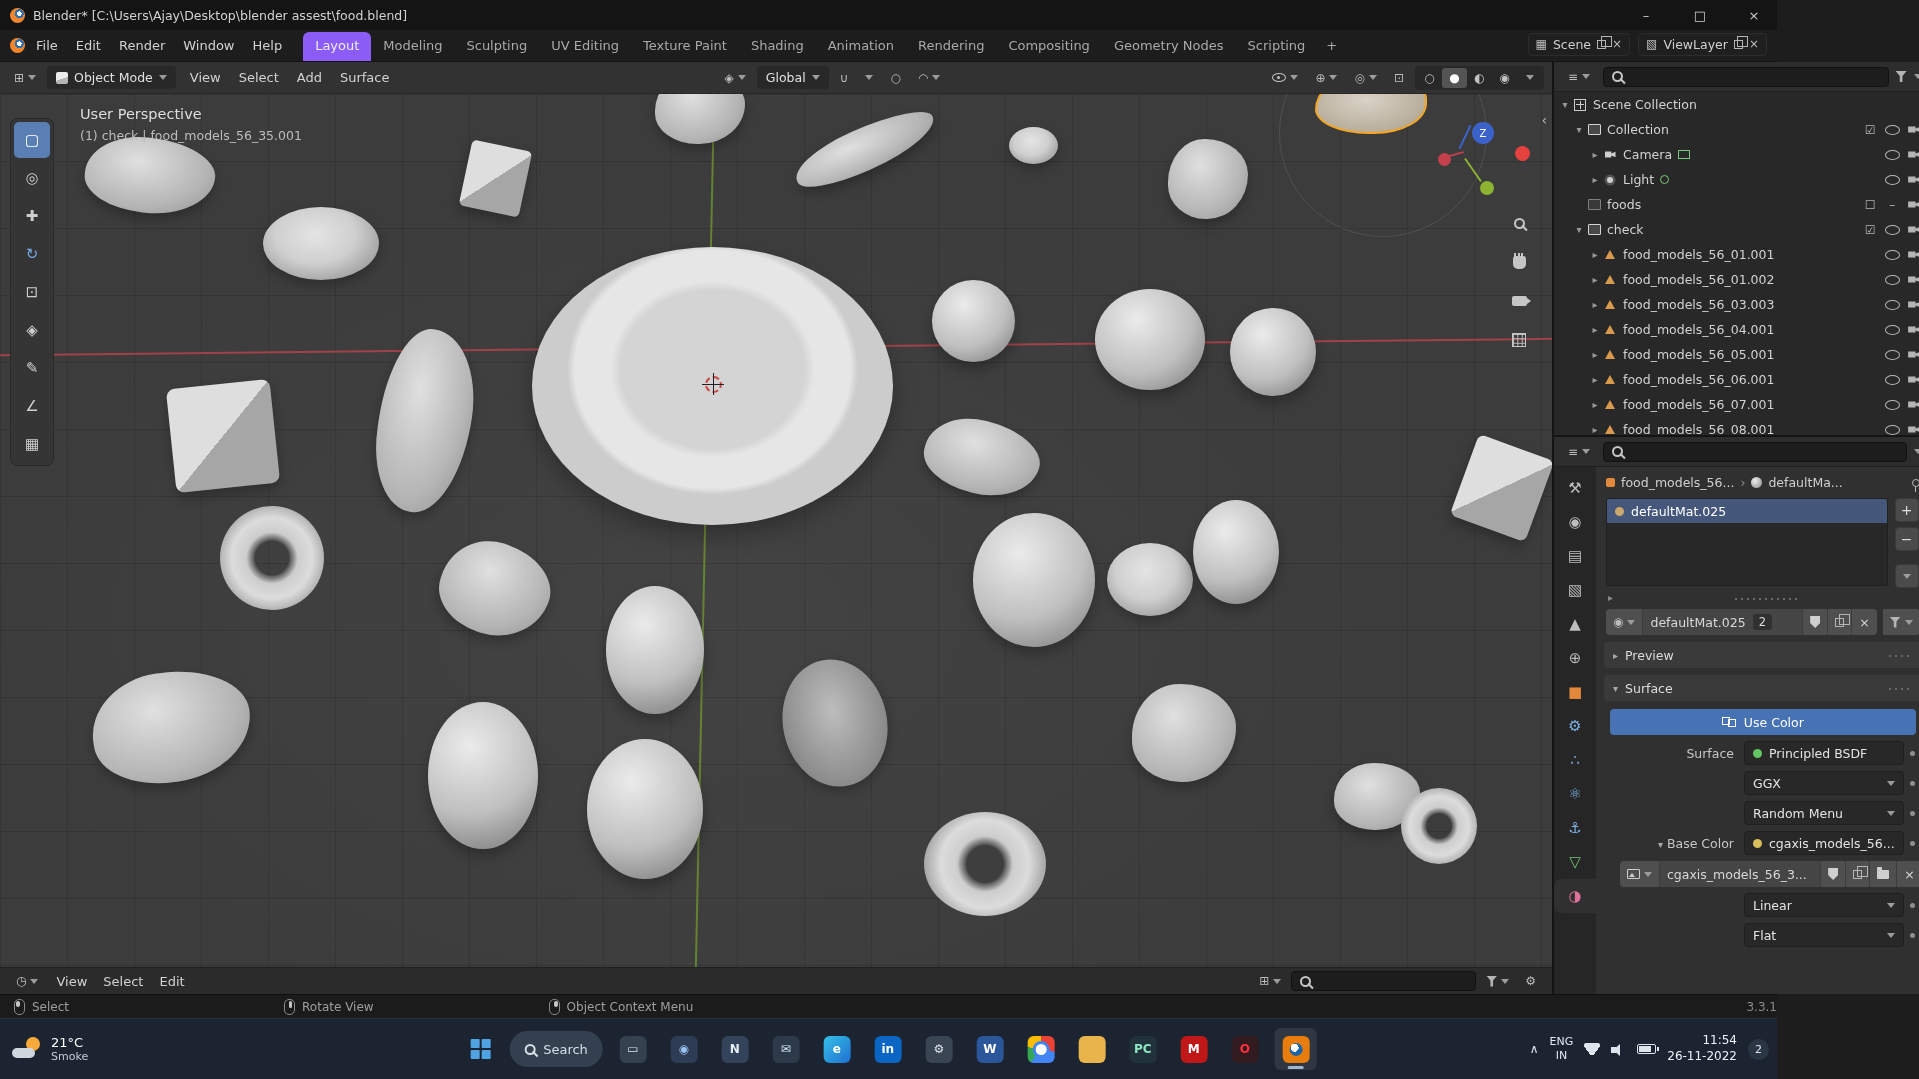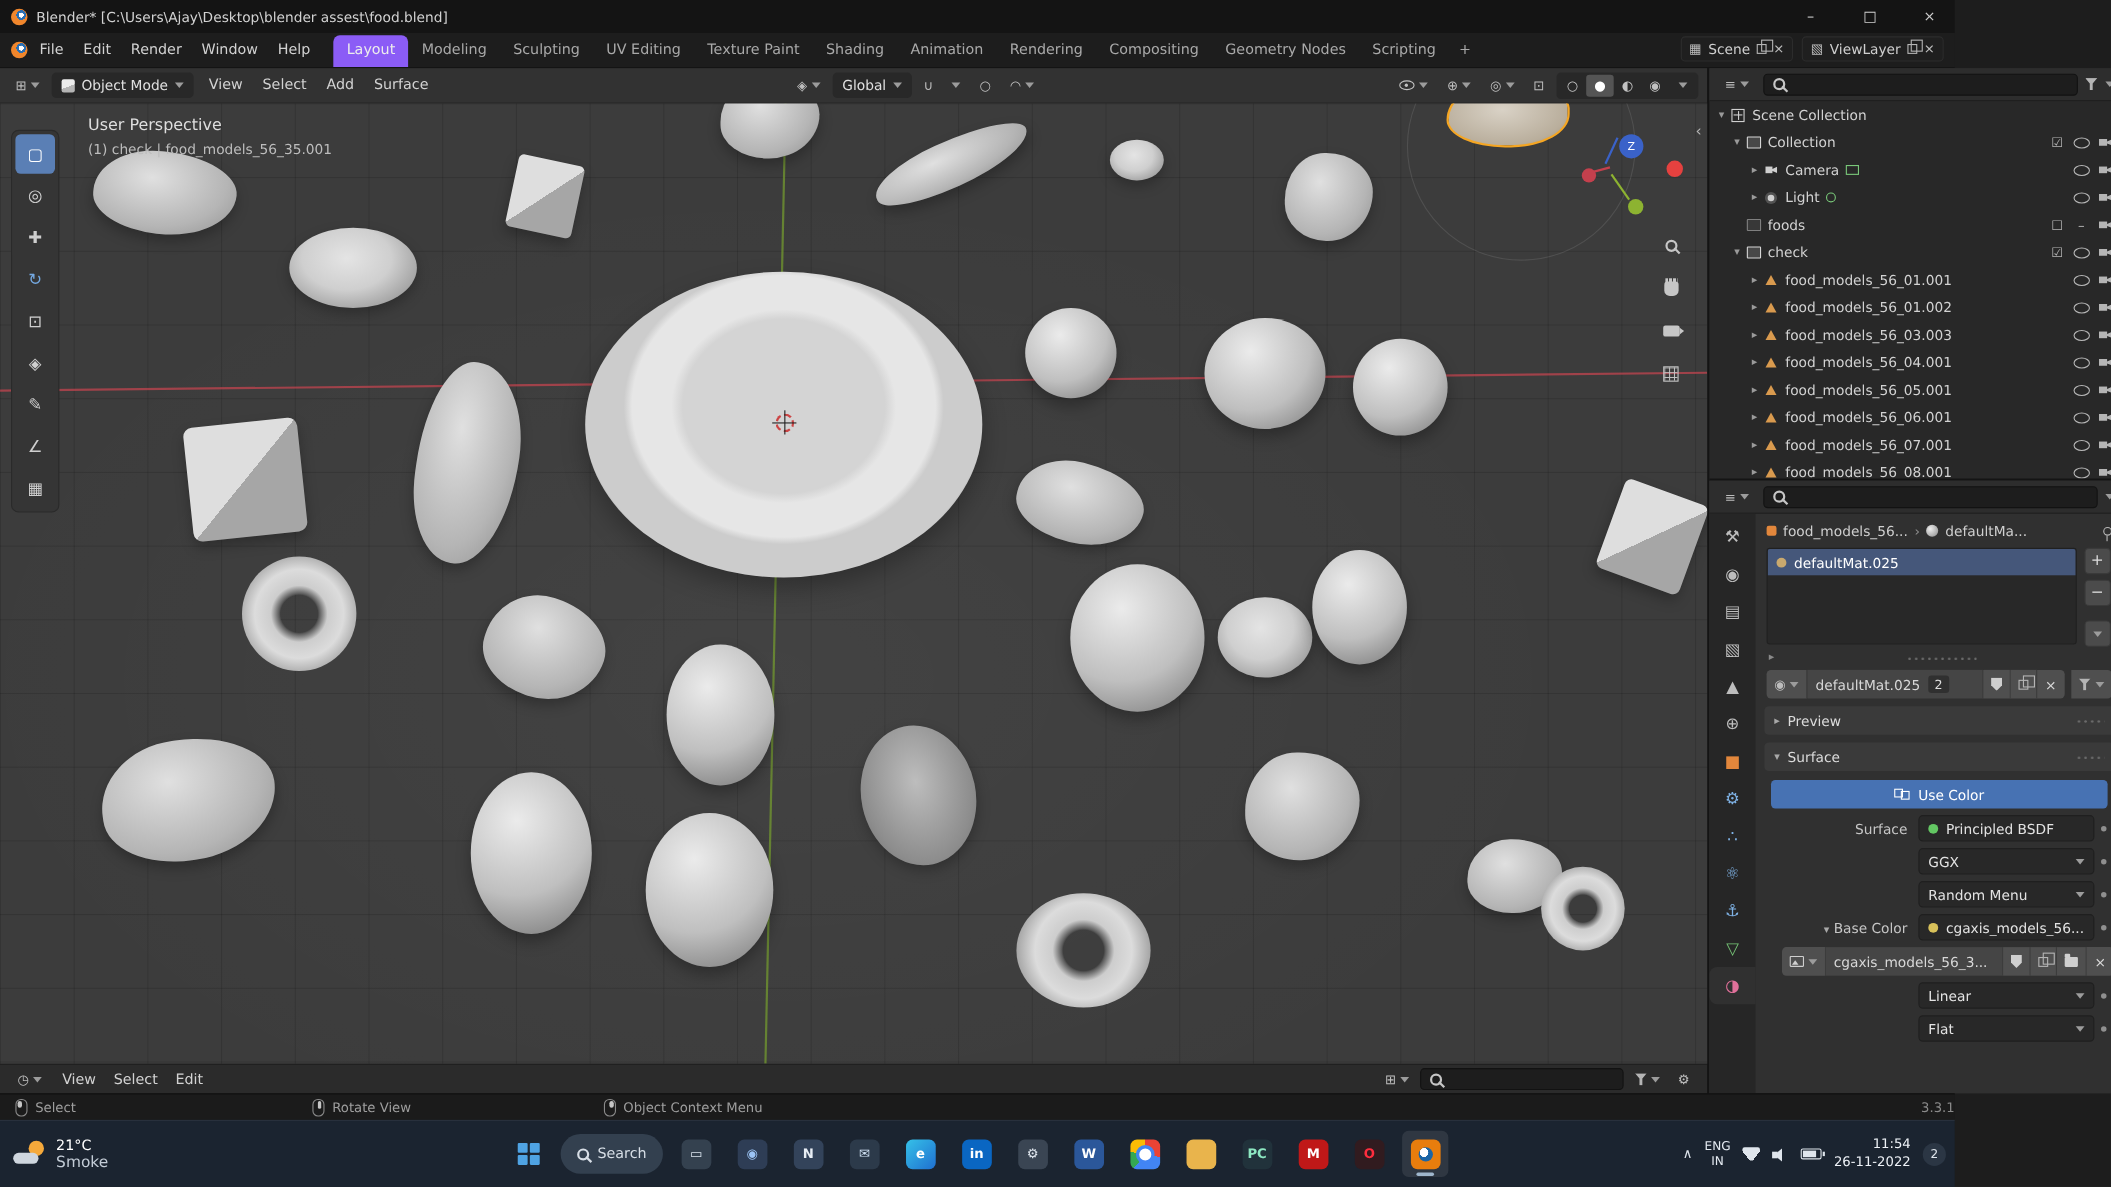--- a/index.html
+++ b/index.html
@@ -173,21 +173,21 @@
 .mouse[data-btn="middle"]::before{left:3.5px;top:1px;width:3px;height:7px}
 .mouse[data-btn="right"]::before{right:1px;top:1px;width:4px;height:6px}
 .ver{margin-left:auto;color:#8a8a8a}
 
 .tb{height:61px;background:#1b2430;border-top:1px solid rgba(255,255,255,.06);position:relative;flex:none;color:#e8edf3}
 .tb-weather{position:absolute;left:12px;top:0;bottom:0;display:flex;align-items:center;gap:9px}
 .i-suncloud{position:relative;width:30px;height:26px}
 .i-suncloud::before{content:"";position:absolute;right:2px;top:1px;width:14px;height:14px;border-radius:50%;background:#f5a93b}
 .i-suncloud::after{content:"";position:absolute;left:0;bottom:4px;width:23px;height:10px;border-radius:6px;background:#cfd6de}
 .wtemp{font-size:13px;color:#ffffff}
-.wdesc{font-size:14px;color:#c3ccd6}
+.wdesc{font-size:11px;color:#c3ccd6}
 .tb-center{position:absolute;left:50%;top:0;bottom:0;transform:translateX(-50%);display:flex;align-items:center;gap:9px}
 .start{width:40px;height:40px;border-radius:6px;display:flex;align-items:center;justify-content:center}
 .i-win{width:20px;height:20px;display:grid;grid-template-columns:1fr 1fr;grid-template-rows:1fr 1fr;gap:2px}
 .i-win span{background:#4fa3e3;border-radius:1px}
 .spill{height:36px;background:#33404f;border-radius:18px;display:flex;align-items:center;gap:8px;padding:0 15px;color:#d7dee6;font-size:13px}
 .spill .i-mag{border-color:#d7dee6}
 .spill .i-mag::after{background:#d7dee6}
 .appbtn{width:42px;height:42px;border-radius:6px;display:flex;align-items:center;justify-content:center;position:relative}
 .appbtn[data-on="true"]{background:rgba(255,255,255,.09)}
 .appbtn[data-on="true"]::after{content:"";position:absolute;bottom:1px;left:13px;width:16px;height:3px;border-radius:2px;background:#9fb6cc}

